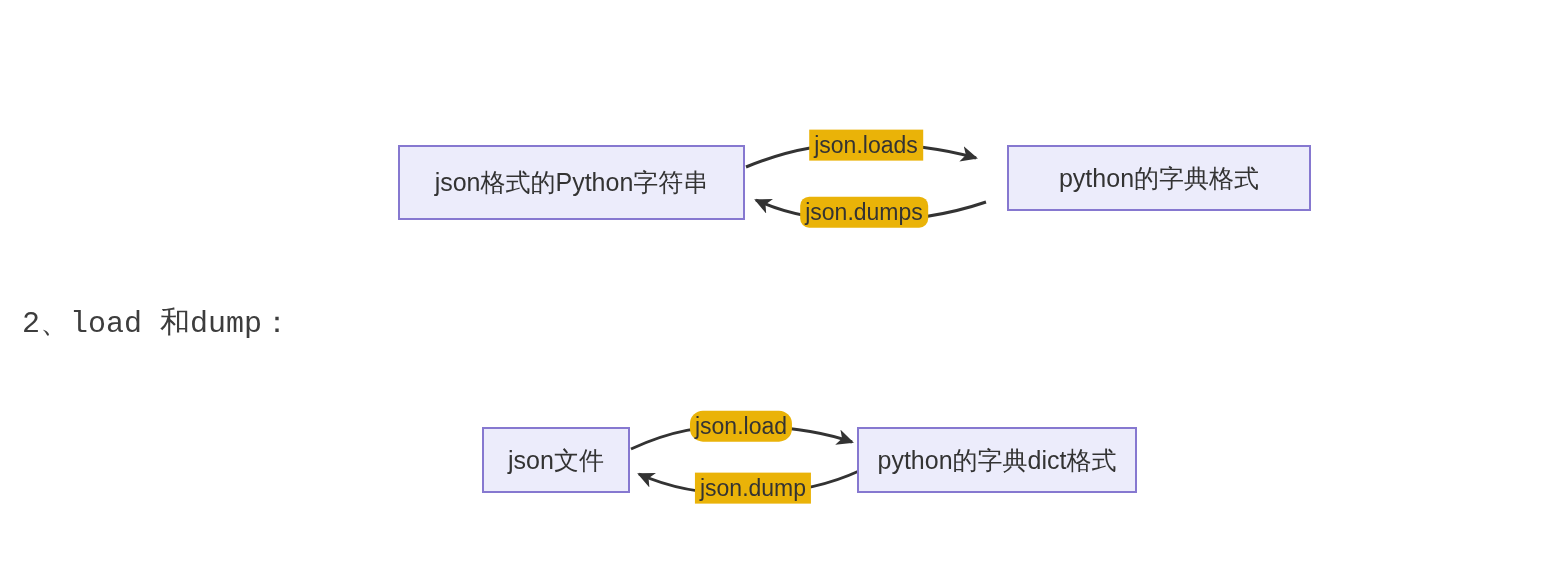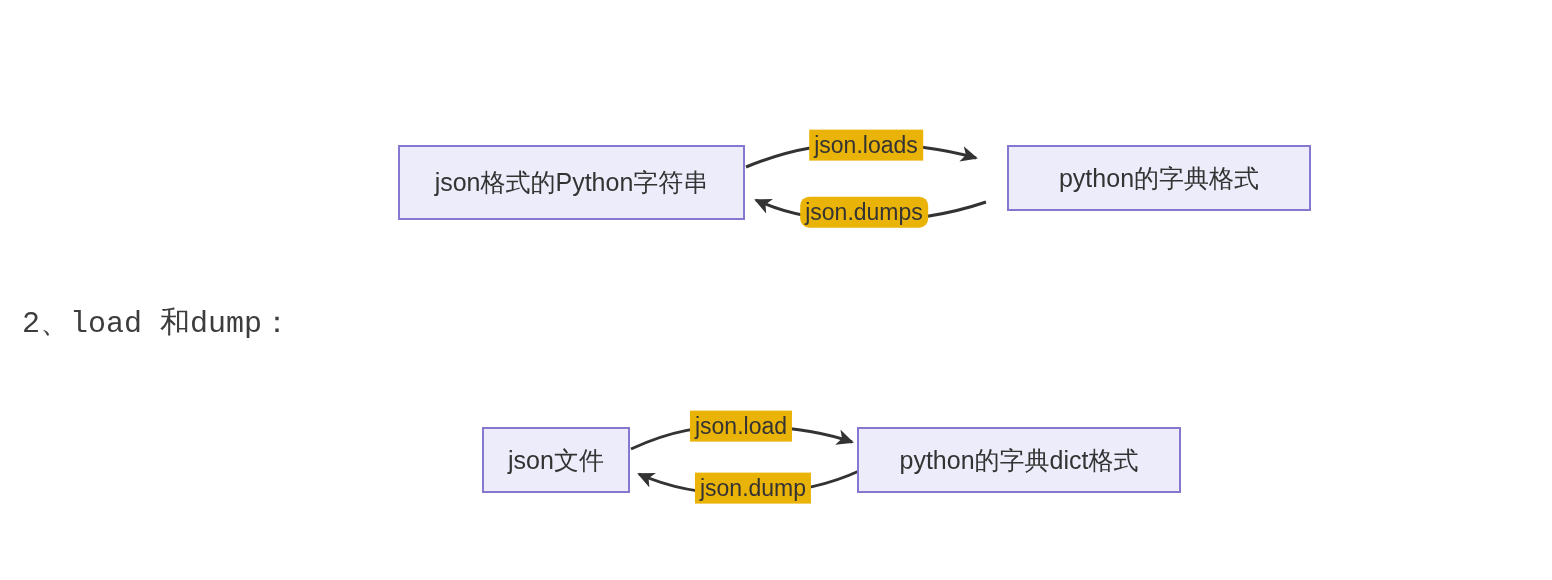--- a/index.html
+++ b/index.html
@@ -39,36 +39,36 @@
     color: #333333;
     font-size: 25px;
     display: flex;
     align-items: center;
     justify-content: center;
     white-space: nowrap;
   }
   .node-1-left  { left: 398px; top: 145px; width: 347px; height: 75px; }
   .node-1-right { left: 995px; top: 145px; width: 304px; height: 66px; margin-left: 12px; }
   .node-2-left  { left: 482px; top: 427px; width: 148px; height: 66px; }
-  .node-2-right { left: 857px; top: 427px; width: 324px; height: 66px; }
+  .node-2-right { left: 857px; top: 427px; width: 280px; height: 66px; }
 
   .edge-label {
     position: absolute;
     z-index: 3;
     transform: translate(-50%, -50%);
     background: #eab308;
     color: #333333;
     font-size: 23px;
     line-height: 1.25;
     padding: 1px 5px;
     white-space: nowrap;
   }
   .label-loads { left: 866px; top: 145px; }
   .label-dumps { left: 864px; top: 212px; border-radius: 9px; }
-  .label-load  { left: 741px; top: 426px; }
+  .label-load  { left: 741px; top: 426px; border-radius: 13px; }
   .label-dump  { left: 741px; top: 488px; margin-left: 12px; }
 </style>
 </head>
 <body>
 
 <div class="page">
 
   <svg class="arrow-layer" width="1552" height="580" viewBox="0 0 1552 580" xmlns="http://www.w3.org/2000/svg">
     <defs>
       <marker id="arrowhead" markerUnits="userSpaceOnUse" markerWidth="18" markerHeight="16" refX="15" refY="8" orient="auto">

